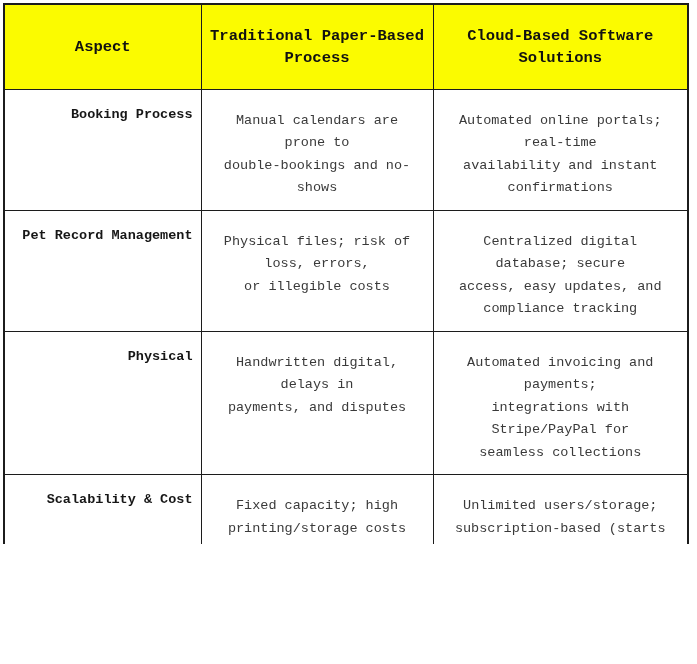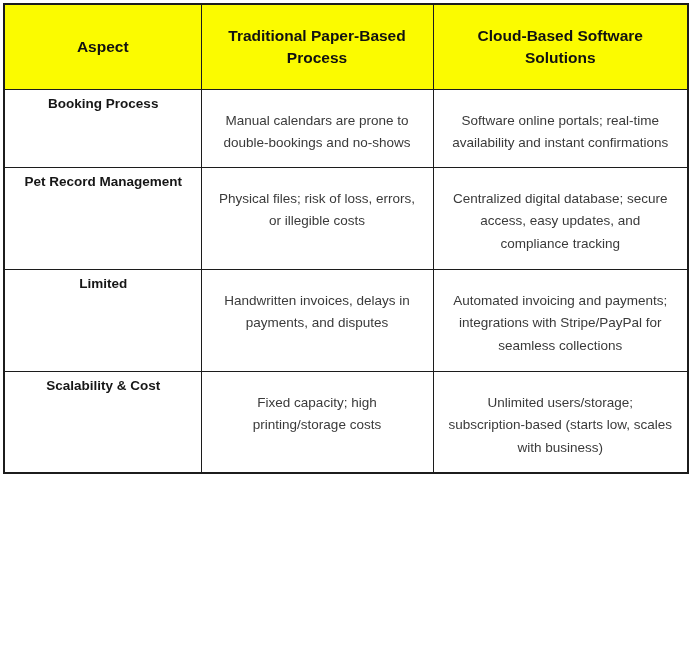--- a/index.html
+++ b/index.html
@@ -7,20 +7,21 @@
     padding: 0;
     background: #ffffff;
     font-family: "Liberation Sans", sans-serif;
   }
   .canvas {
     position: relative;
     width: 697px;
     height: 544px;
     background: #ffffff;
     overflow: hidden;
+    font-family: Liberation Mono, monospace;
   }
   table.comparison {
     position: absolute;
     left: 3px;
     top: 3px;
     width: 684px;
     border-collapse: collapse;
     table-layout: fixed;
     border: 2px solid #1c1c1c;
   }
@@ -42,23 +43,23 @@
     vertical-align: middle;
     line-height: 22px;
     white-space: pre-line;
     height: 85px;
     padding: 2px 6px;
   }
   td.aspect-cell {
     color: #161616;
     font-size: 13.5px;
     font-weight: bold;
-    text-align: center;
+    text-align: right;
     vertical-align: top;
-    padding: 5px 8px 10px 9px;
+    padding: 16px 8px 10px 9px;
     line-height: 18px;
   }
   td.value-cell {
     color: #3a3a3a;
     font-size: 13.5px;
     text-align: center;
     vertical-align: top;
     padding: 20px 11px 10px 11px;
     line-height: 22.5px;
     white-space: pre-line;
@@ -84,34 +85,34 @@
 Process</th>
         <th>Cloud-Based Software
 Solutions</th>
       </tr>
     </thead>
     <tbody>
       <tr class="r-short">
         <td class="aspect-cell">Booking Process</td>
         <td class="value-cell">Manual calendars are prone to
 double-bookings and no-shows</td>
-        <td class="value-cell">Software online portals; real-time
+        <td class="value-cell">Automated online portals; real-time
 availability and instant confirmations</td>
       </tr>
       <tr class="r-tall">
         <td class="aspect-cell">Pet Record Management</td>
         <td class="value-cell">Physical files; risk of loss, errors,
 or illegible costs</td>
         <td class="value-cell">Centralized digital database; secure
 access, easy updates, and
 compliance tracking</td>
       </tr>
       <tr class="r-tall">
-        <td class="aspect-cell">Limited</td>
-        <td class="value-cell">Handwritten invoices, delays in
+        <td class="aspect-cell">Physical</td>
+        <td class="value-cell">Handwritten digital, delays in
 payments, and disputes</td>
         <td class="value-cell">Automated invoicing and payments;
 integrations with Stripe/PayPal for
 seamless collections</td>
       </tr>
       <tr class="r-tall">
         <td class="aspect-cell">Scalability &amp; Cost</td>
         <td class="value-cell">Fixed capacity; high
 printing/storage costs</td>
         <td class="value-cell">Unlimited users/storage;

